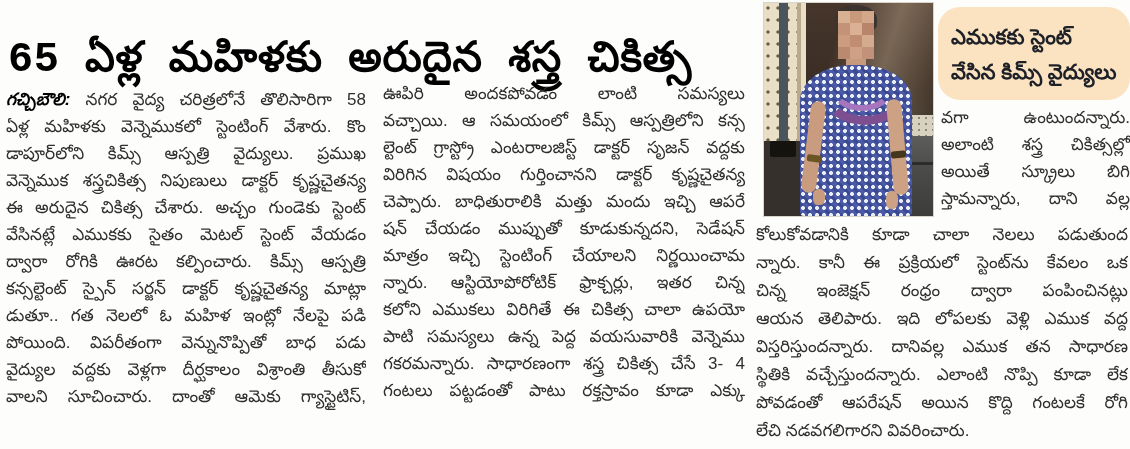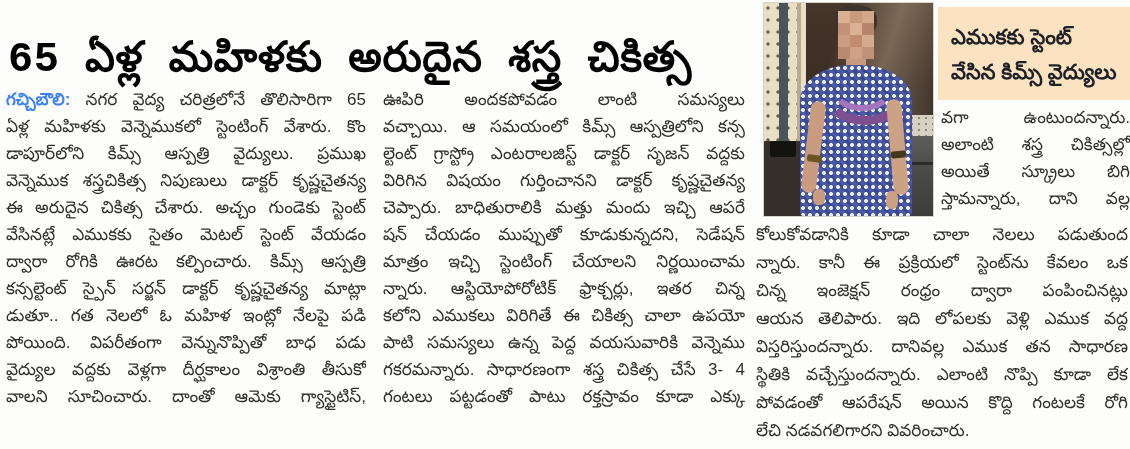--- a/index.html
+++ b/index.html
@@ -7,23 +7,23 @@
         font-family:"Liberation Sans","DejaVu Sans",sans-serif;color:#2e2e2e;}
 
   
   .headline{position:absolute;left:8px;top:4px;width:712px;font-size:42px;line-height:56px;
             font-weight:700;color:#000;letter-spacing:0.5px;white-space:nowrap;font-family:Liberation Mono, monospace;}
 
   
   .col{position:absolute;font-size:17px;line-height:27px;color:#2e2e2e;}
   .tl{text-align:justify;text-align-last:justify;overflow:hidden;white-space:nowrap;}
   .tl.last-left{text-align:left;text-align-last:left;}
-  .dateline{font-weight:700;color:#3b82f6;}
+  .dateline{font-weight:700;color:#000000;font-style:italic;}
   #col1{left:6px;top:86px;width:360px;}
-  #col2{left:383px;top:86px;width:362px;}
+  #col2{left:383px;top:80px;width:362px;}
   #col3n{left:941px;top:104px;width:189px;line-height:27px;}
   #col3w{left:756px;top:221px;width:372px;line-height:28px;}
 
   
   .photo{position:absolute;left:763px;top:2px;width:169px;height:213px;overflow:hidden;
          border:1px solid #d8d4cc;background:linear-gradient(180deg,#46362c 0%,#3a2d24 38%,#43392f 68%,#403a33 100%);}
   .ph-streak{position:absolute;left:70px;top:-30px;width:120px;height:160px;transform:rotate(18deg);
              background:linear-gradient(90deg,rgba(255,228,190,0) 0%,rgba(255,228,190,0.30) 45%,rgba(255,228,190,0) 100%);}
   .ph-curtain{position:absolute;left:0;top:0;width:42px;height:138px;background-color:#e9dfc6;
               background-image:radial-gradient(circle at 4px 5px,#6b5e48 1.3px,rgba(0,0,0,0) 2px);
@@ -57,33 +57,33 @@
            border-bottom-color:#a775bd;border-radius:50%;}
   .w-arm-l{position:absolute;left:42px;top:98px;width:15px;height:92px;background:#c99c80;border-radius:8px;transform:rotate(7deg);}
   .w-arm-r{position:absolute;left:126px;top:96px;width:15px;height:96px;background:#cda183;border-radius:8px;transform:rotate(-5deg);}
   .w-watch-l{position:absolute;left:43px;top:152px;width:15px;height:7px;background:#6b5524;border-radius:2px;transform:rotate(7deg);}
   .w-watch-r{position:absolute;left:127px;top:148px;width:15px;height:7px;background:#45371b;border-radius:2px;transform:rotate(-5deg);}
   .w-hand-l{position:absolute;left:49px;top:186px;width:12px;height:16px;background:#c99c80;border-radius:40%;}
   .w-hand-r{position:absolute;left:122px;top:188px;width:12px;height:18px;background:#cda183;border-radius:40%;}
 
   
   .caption{position:absolute;left:938px;top:7px;width:192px;height:93px;background:#fbe2c1;
-           box-sizing:border-box;padding:12px 0 0 13px;}
+           box-sizing:border-box;padding:12px 0 0 13px;border-radius:22px;}
   .caption .cl{font-size:21px;line-height:35px;font-weight:700;color:#1d2027;}
 </style>
 </head>
 <body>
 
 <div id="clip">
 
   <h1 class="headline">65 ఏళ్ల మహిళకు అరుదైన శస్త్ర చికిత్స</h1>
 
   <div class="col" id="col1">
     <div class="tl">
-      <span class="dateline">గచ్చిబౌలి:</span><span> నగర వైద్య చరిత్రలోనే తొలిసారిగా 65</span>
+      <span class="dateline">గచ్చిబౌలి:</span><span> నగర వైద్య చరిత్రలోనే తొలిసారిగా 58</span>
     </div>
     <div>
         <div class="tl">ఏళ్ల మహిళకు వెన్నెముకలో స్టెంటింగ్ వేశారు. కొం</div>
         <div class="tl">డాపూర్‌లోని కిమ్స్ ఆస్పత్రి వైద్యులు. ప్రముఖ</div>
         <div class="tl">వెన్నెముక శస్త్రచికిత్స నిపుణులు డాక్టర్ కృష్ణచైతన్య</div>
         <div class="tl">ఈ అరుదైన చికిత్స చేశారు. అచ్చం గుండెకు స్టెంట్</div>
         <div class="tl">వేసినట్లే ఎముకకు సైతం మెటల్ స్టెంట్ వేయడం</div>
         <div class="tl">ద్వారా రోగికి ఊరట కల్పించారు. కిమ్స్ ఆస్పత్రి</div>
         <div class="tl">కన్సల్టెంట్ స్పైన్ సర్జన్ డాక్టర్ కృష్ణచైతన్య మాట్లా</div>
         <div class="tl">డుతూ.. గత నెలలో ఓ మహిళ ఇంట్లో నేలపై పడి</div>

